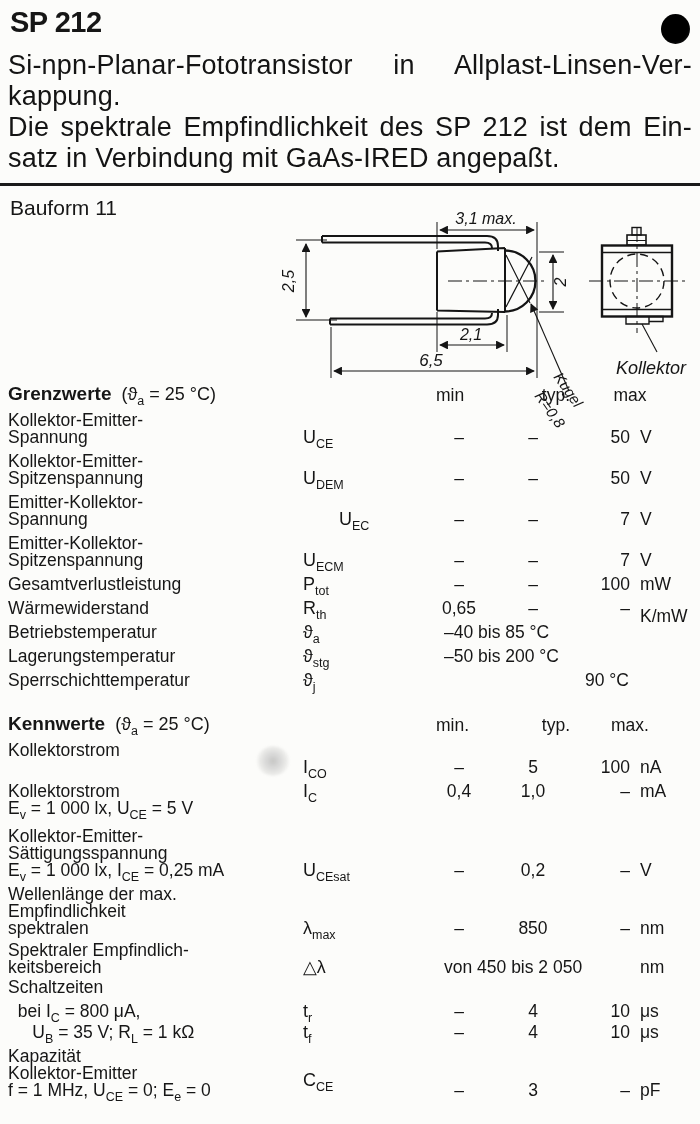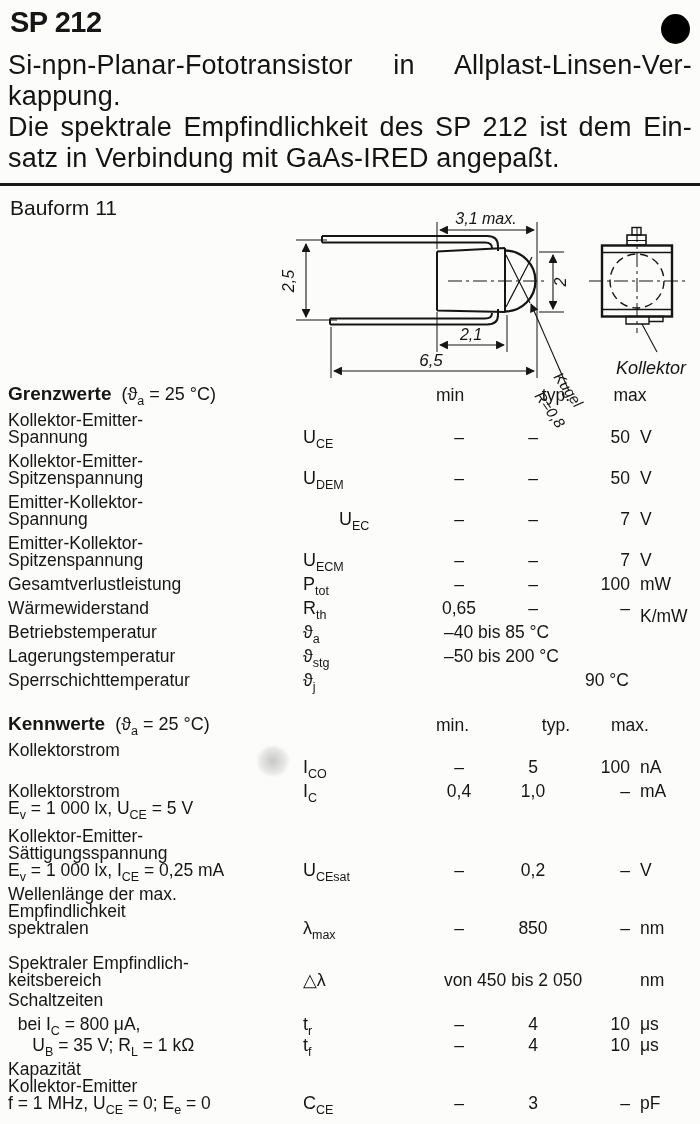--- a/index.html
+++ b/index.html
@@ -35,21 +35,21 @@
   .cell{position:absolute;height:17px;line-height:17px;white-space:nowrap;}
   .c-sym{left:295px;font-size:18px;}
   .c-min{left:412px;width:78px;text-align:center;}
   .c-typ{left:488px;width:74px;text-align:center;}
   .c-max{left:550px;width:72px;text-align:right;}
   .c-unit{left:632px;}
   .c-span{left:436px;}
   .c-maxspan{left:577px;}
   .sb{font-size:12.5px;position:relative;top:4.5px;}
   #kenn-rows .row:nth-child(2){margin-bottom:11px;}
-  #kenn-rows .row:nth-child(5){margin-top:18px;}
+  #kenn-rows .row:nth-child(5){margin-top:5px;}
   #kenn-rows .row:nth-child(6){margin-top:3px;}
   #kenn-rows .row:nth-child(8){margin-top:4px;}
 </style>
 </head>
 <body>
 
 <div class="page">
 
   <div class="title">SP 212</div>
   <div class="dot"></div>
@@ -278,21 +278,21 @@
           <div class="cell c-sym" style="top: 0px;">t<span class="sb">f</span></div>
           <div class="cell c-min" style="top: 0px;">–</div>
           <div class="cell c-typ" style="top: 0px;">4</div>
           <div class="cell c-max" style="top: 0px;">10</div>
           <div class="cell c-unit" style="top: 0px;">μs</div>
         </div>
         <div class="row" style="min-height: 51px;">
           <div class="line">Kapazität</div>
           <div class="line">Kollektor-Emitter</div>
           <div class="line">f = 1 MHz, U<span class="sb">CE</span> = 0; E<span class="sb">e</span> = 0</div>
-          <div class="cell c-sym" style="top: 34px;">C<span class="sb">CE</span></div>
+          <div class="cell c-sym" style="top: 24px;">C<span class="sb">CE</span></div>
           <div class="cell c-min" style="top: 34px;">–</div>
           <div class="cell c-typ" style="top: 34px;">3</div>
           <div class="cell c-max" style="top: 34px;">–</div>
           <div class="cell c-unit" style="top: 34px;">pF</div>
         </div>
       </div>
   </div>
 
 </div>
 

